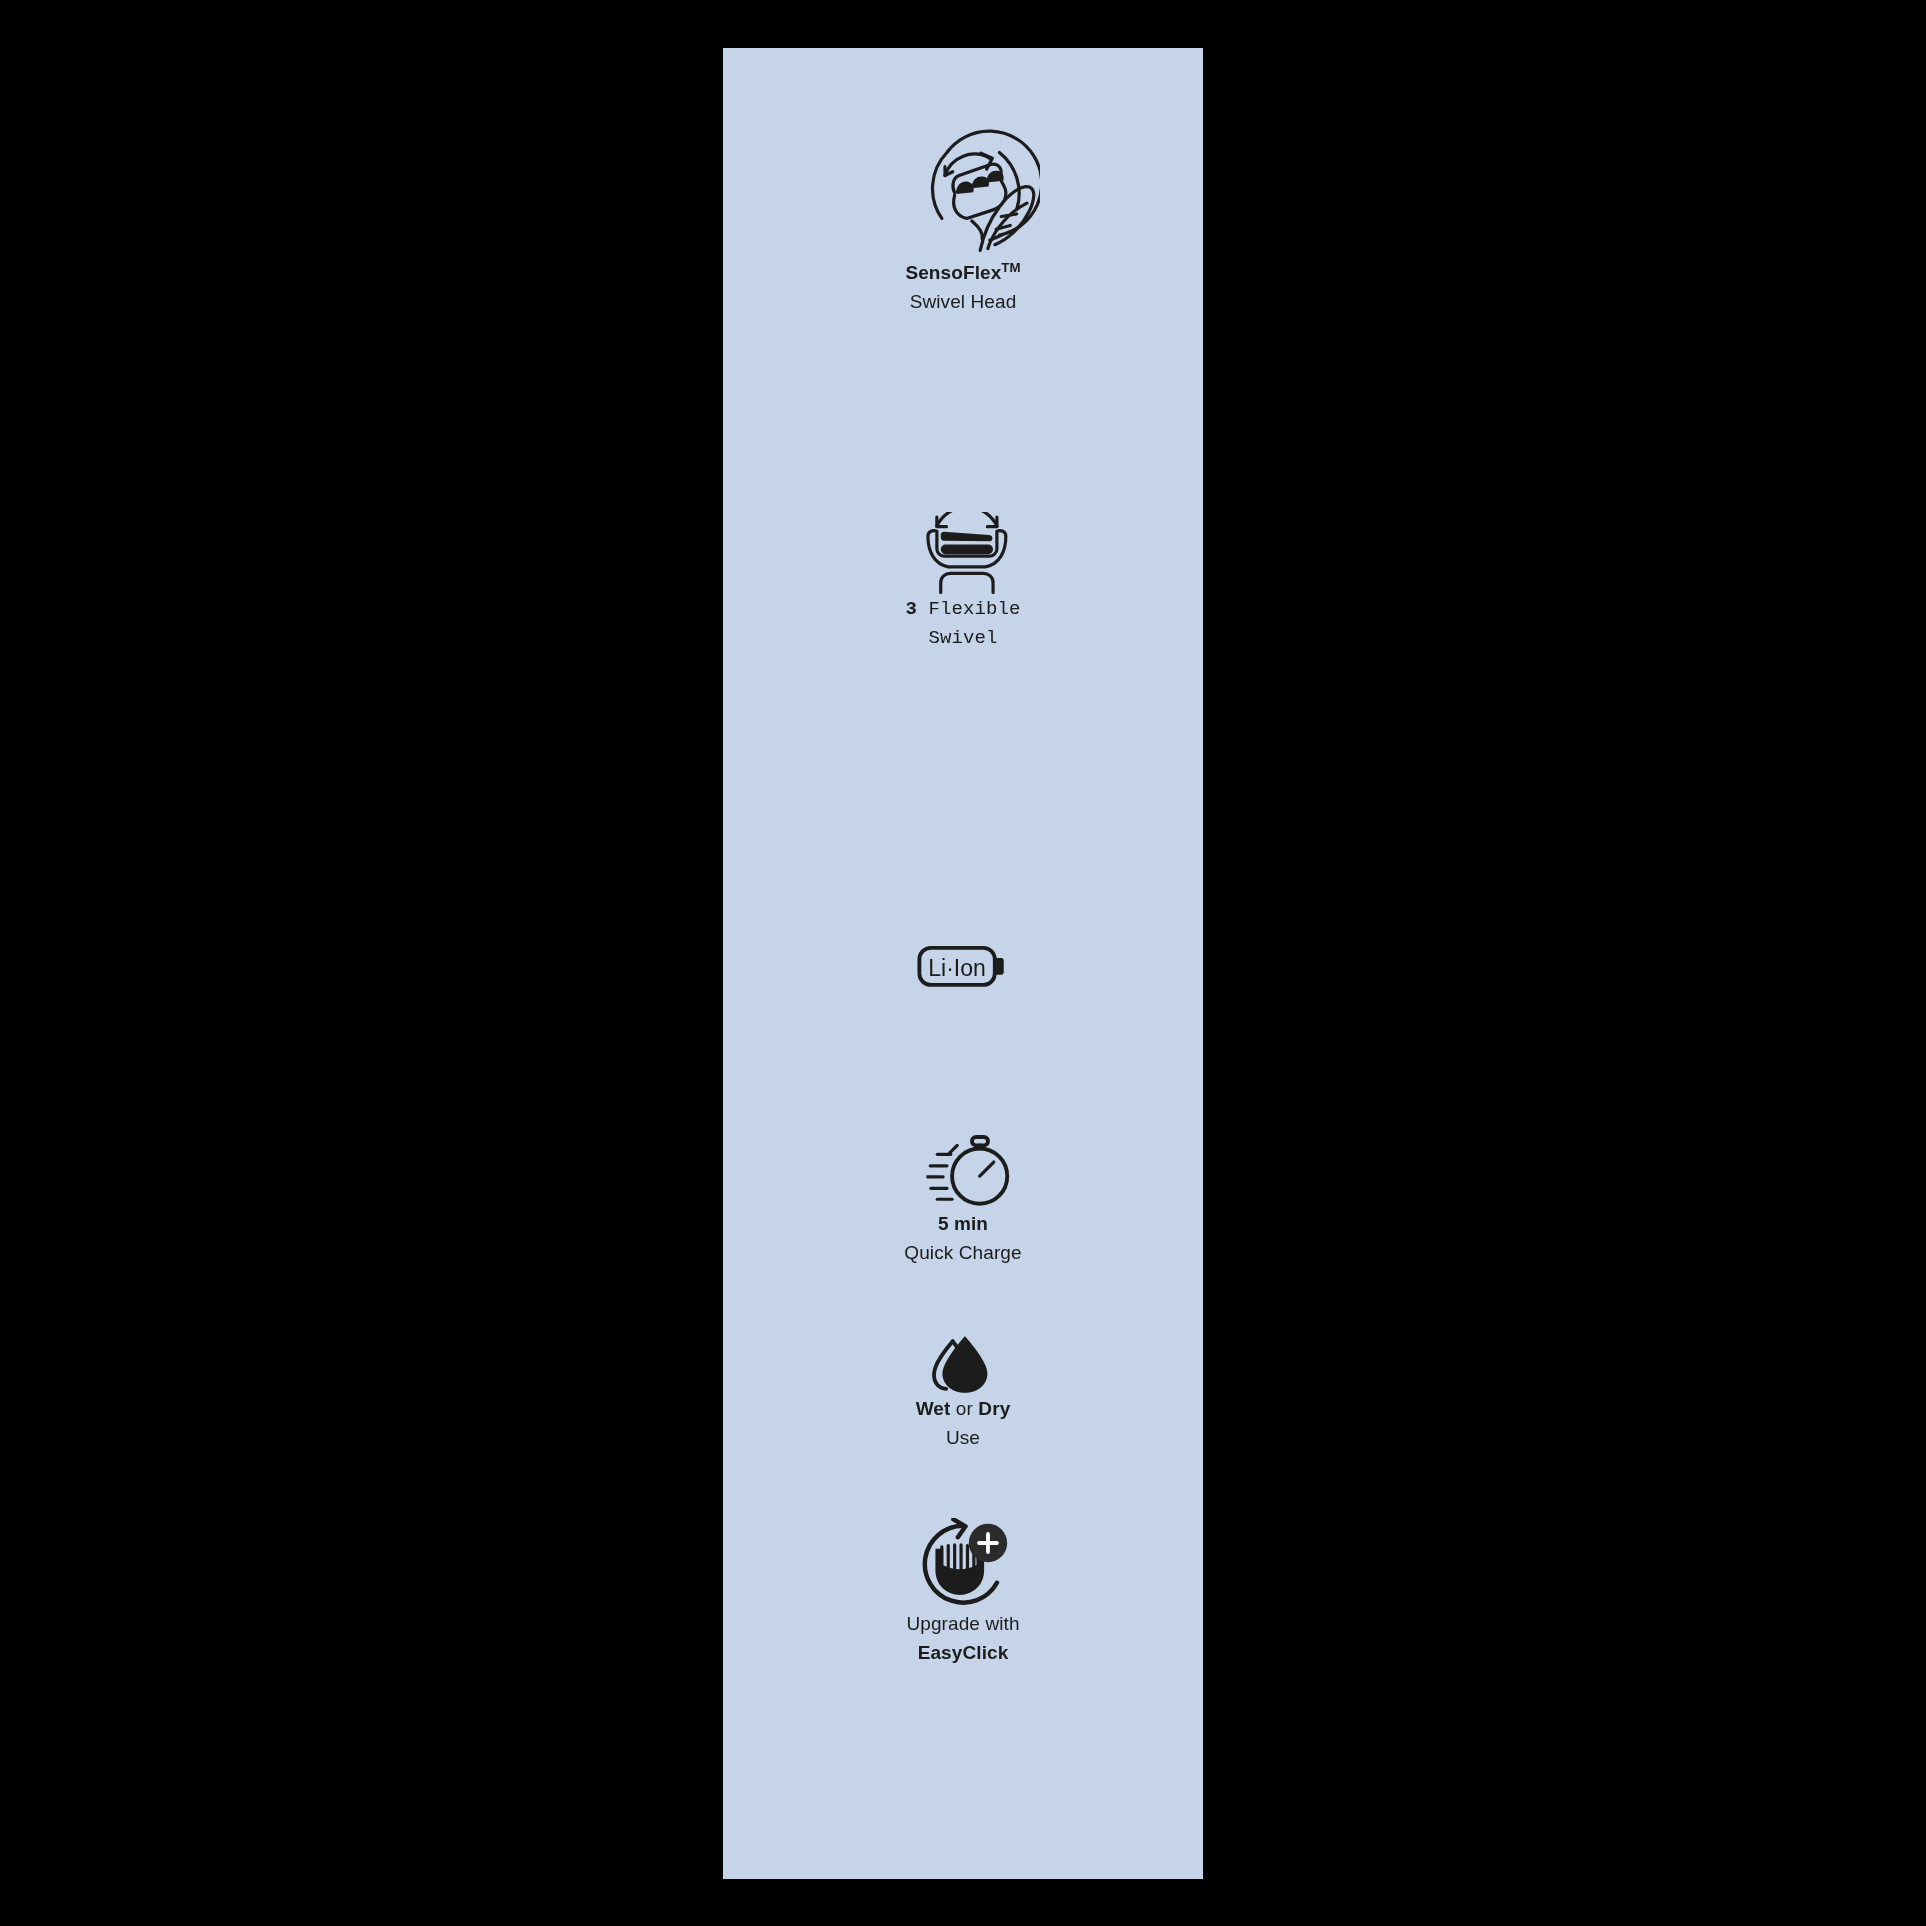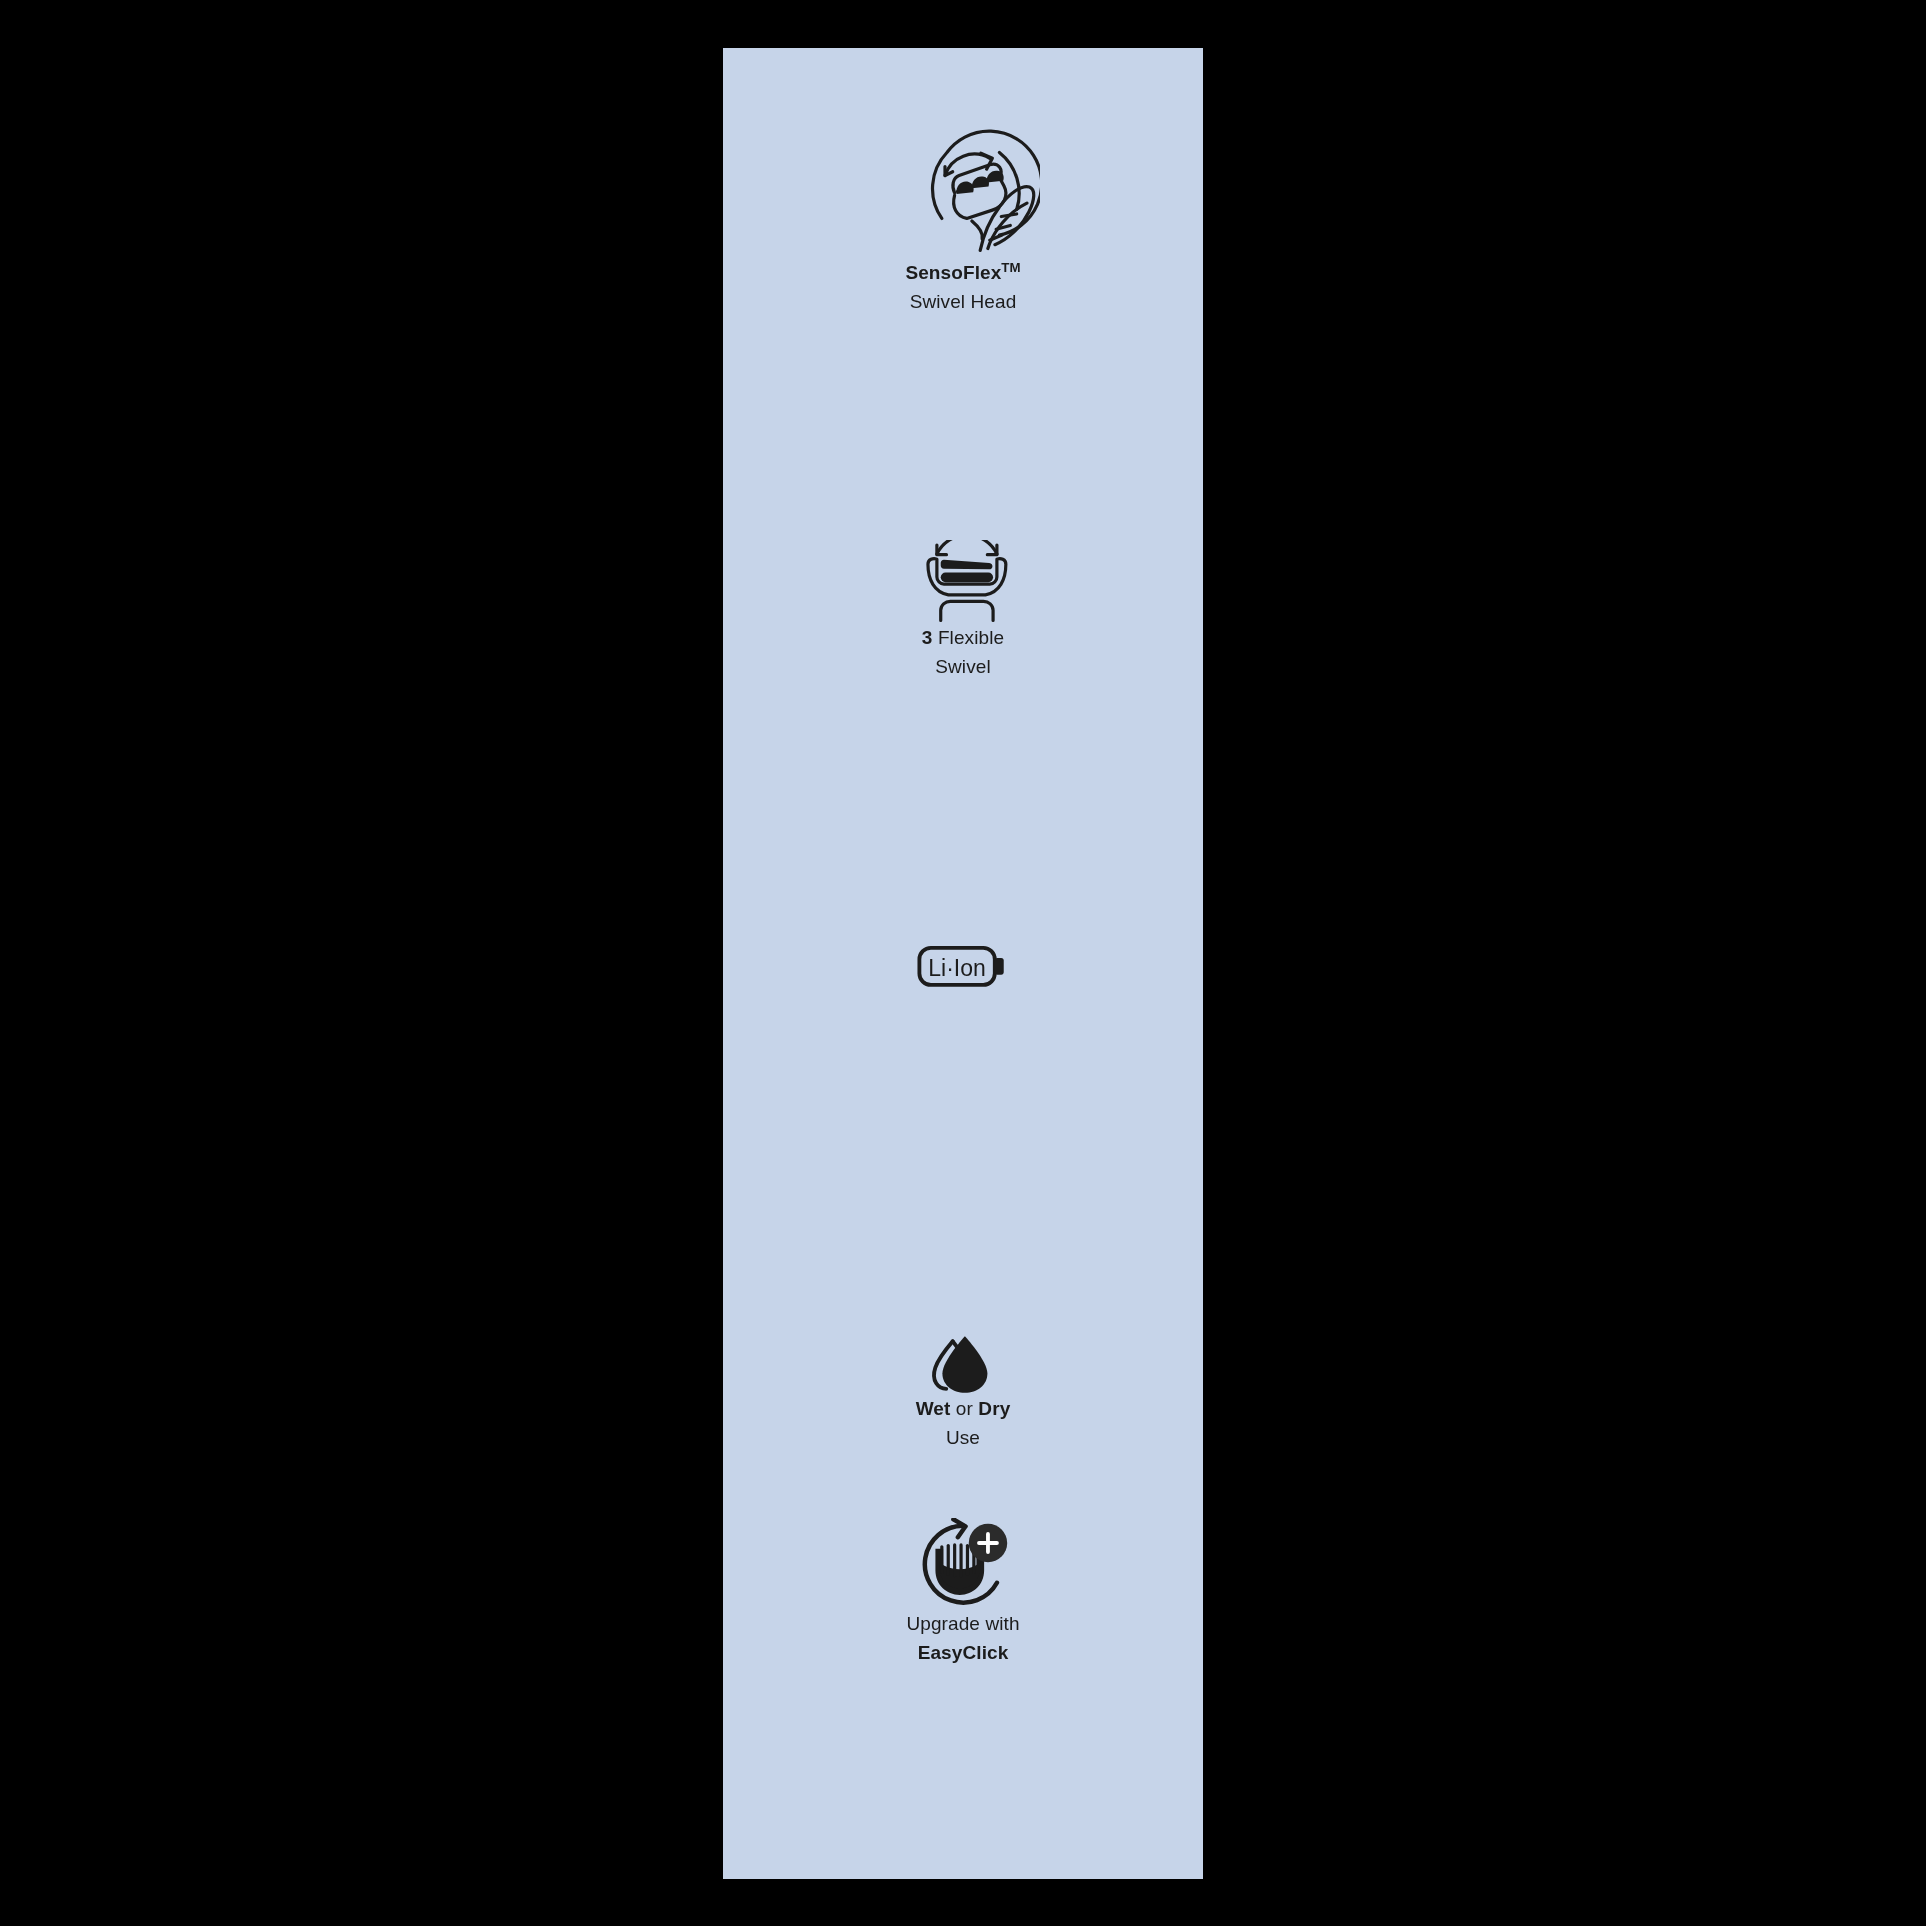--- a/index.html
+++ b/index.html
@@ -92,21 +92,21 @@
           <path d="M176 122 C160 130 144 144 132 160 C124 171 118 183 115 193"></path>
           <path d="M160 139 L136 143 M150 157 L128 163 M137 172 L118 180"></path>
         </svg>
       </div>
       <div class="caption">
         <span class="ln"><span class="b">SensoFlex</span><span class="b tm">TM</span></span>
         <span class="ln">Swivel Head</span>
       </div>
     </div>
 
-    <div class="feature" style="top:492px;">
+    <div class="feature" style="top:464px;font-family:Liberation Mono, monospace;">
       <div class="icon-wrap off-r6">
         <svg width="96" height="83" viewBox="0 0 150 130" fill="none" stroke="#1c1c1c" stroke-width="5" stroke-linecap="round" stroke-linejoin="round">
 
           <path d="M28 22 A52 52 0 0 1 122 22"></path>
           <path d="M28 8 L28 23 L43 23"></path>
           <path d="M122 8 L122 23 L107 23"></path>
 
           <path d="M14 38 C14 30 22 28 28 30 L28 58 C28 64 33 69 39 69 L111 69 C117 69 122 64 122 58 L122 30 C128 28 136 30 136 38 C136 62 126 82 104 86 L46 86 C24 82 14 62 14 38 Z"></path>
 
           <g fill="#1c1c1c" stroke="none">
@@ -127,20 +127,44 @@
     <div class="feature" style="top:896px;">
       <div class="icon-wrap off-l2">
         <svg width="91" height="46" viewBox="0 0 142 72" fill="none">
           <rect x="4" y="6" width="118" height="58" rx="18" ry="18" stroke="#1c1c1c" stroke-width="6" fill="none"></rect>
           <rect x="122" y="22" width="14" height="26" rx="4" fill="#1c1c1c"></rect>
           <text x="63" y="50" text-anchor="middle" font-family="'Liberation Sans', sans-serif" font-size="36" fill="#1c1c1c">Li·Ion</text>
         </svg>
       </div>
     </div>
 
+    <div class="feature" style="top:1085px;">
+      <div class="icon-wrap off-r10">
+        <svg width="86" height="76" viewBox="0 0 134 118" fill="none" stroke="#1c1c1c" stroke-width="6" stroke-linecap="round" stroke-linejoin="round">
+
+          <circle cx="83" cy="67" r="43"></circle>
+
+          <path d="M83 67 L105 45" stroke-width="5"></path>
+
+          <rect x="71" y="6" width="25" height="13" rx="6.5"></rect>
+          <path d="M83 19 L83 24"></path>
+
+          <path d="M36 31 L48 19" stroke-width="5"></path>
+          <path d="M17 33 L38 33" stroke-width="5"></path>
+          <path d="M6 51 L32 51" stroke-width="5"></path>
+          <path d="M0 68 L26 68" stroke-width="5"></path>
+          <path d="M7 86 L32 86" stroke-width="5"></path>
+          <path d="M17 103 L40 103" stroke-width="5"></path>
+        </svg>
+      </div>
+      <div class="caption">
+        <span class="ln b">5 min</span>
+        <span class="ln">Quick Charge</span>
+      </div>
+    </div>
 
     <div class="feature" style="top:1470px;">
       <div class="icon-wrap off-l2">
         <svg width="98" height="91" viewBox="0 0 152 142" fill="none">
 
           <path d="M78 12 A60 60 0 1 0 131 101" stroke="#1c1c1c" stroke-width="7" fill="none" stroke-linecap="round"></path>
           <path d="M63 2 L82 13 L70 30" stroke="#1c1c1c" stroke-width="7" fill="none" stroke-linecap="round" stroke-linejoin="round"></path>
 
           <path d="M35 48 L35 82 C35 104 52 120 73 120 C94 120 111 104 111 82 L111 48 L99 48 L99 82 C99 97 88 108 73 108 C58 108 47 97 47 82 L47 48 Z" fill="#1c1c1c" stroke="none"></path>
           <path d="M41 78 C41 96 55 110 73 110 C91 110 105 96 105 78 L105 70 C105 70 92 80 73 80 C54 80 41 70 41 70 Z" fill="#1c1c1c" stroke="none"></path>

